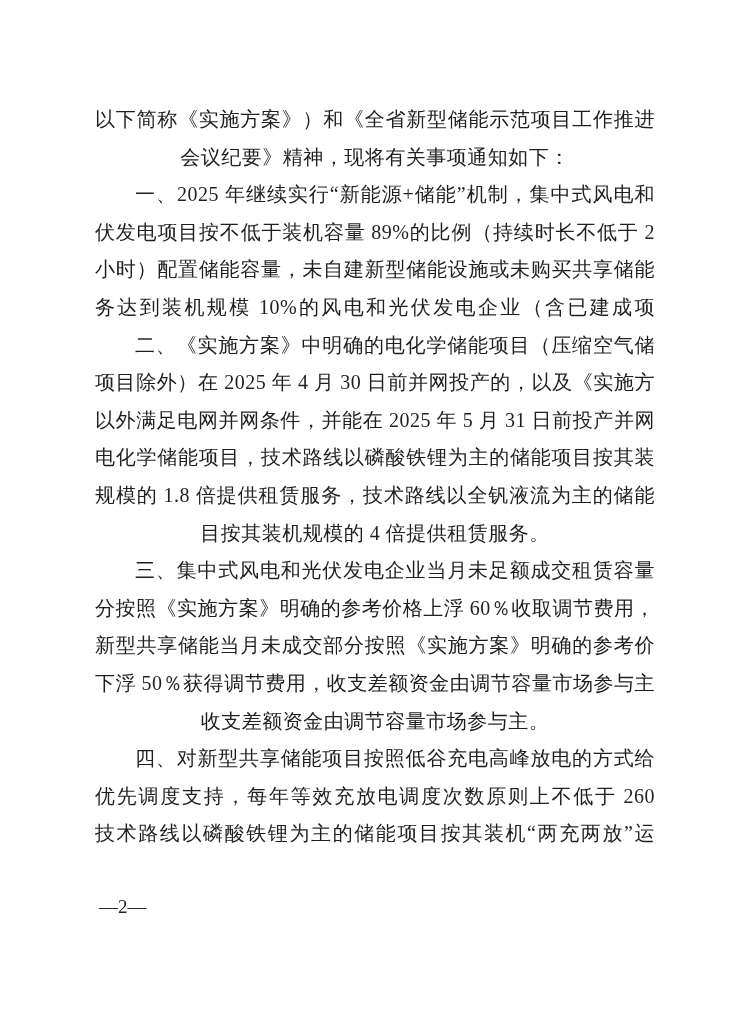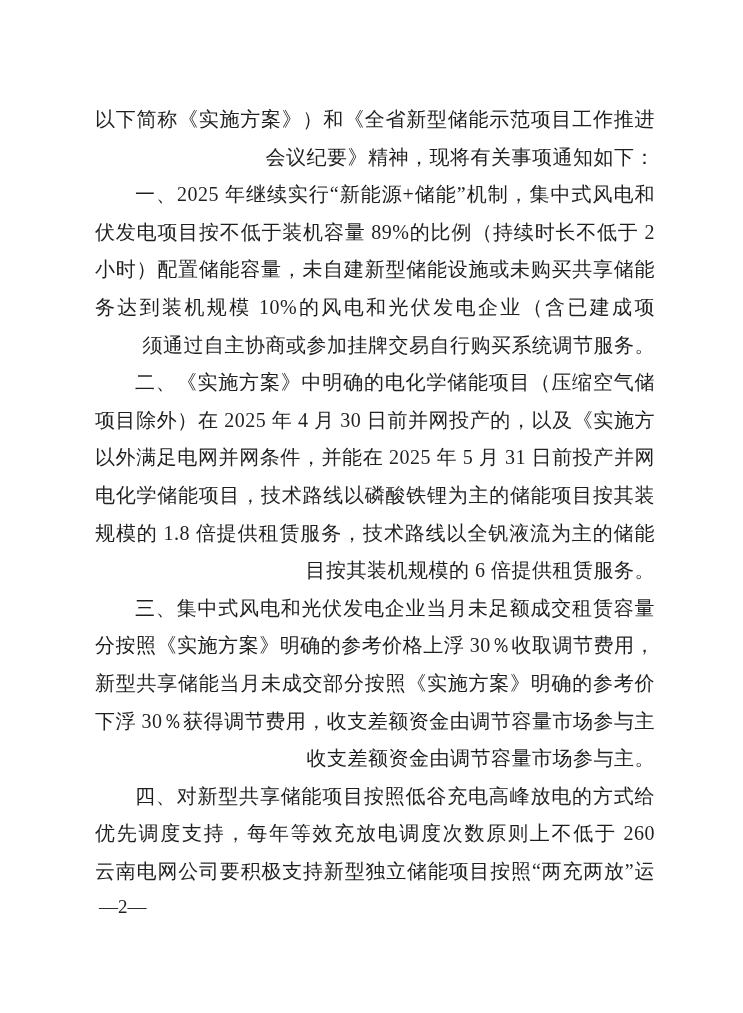--- a/index.html
+++ b/index.html
@@ -22,21 +22,21 @@
     top: 101px;
     width: 560px;
     font-size: 20px;
     line-height: 37.6px;
     letter-spacing: 0.5px;
   }
   .line {
     height: 37.6px;
     overflow: hidden;
     white-space: nowrap;
-    text-align: right;
+    text-align: center;
   }
   .line.fill {
     white-space: normal;
     text-align: justify;
     text-align-last: justify;
   }
   .line.indent {
     padding-left: 40px; 
   }
   .page-footer {
@@ -52,32 +52,31 @@
 <body>
 
 <div class="page">
   <main class="content" id="doc-body">
       <div class="line fill">以下简称《实施方案》）和《全省新型储能示范项目工作推进会</div>
       <div class="line">会议纪要》精神，现将有关事项通知如下：</div>
       <div class="line indent fill">一、2025 年继续实行“新能源+储能”机制，集中式风电和光</div>
       <div class="line fill">伏发电项目按不低于装机容量 89%的比例（持续时长不低于 2</div>
       <div class="line fill">小时）配置储能容量，未自建新型储能设施或未购买共享储能服</div>
       <div class="line fill">务达到装机规模 10%的风电和光伏发电企业（含已建成项目），</div>
-      <div class="line">须通过自主协商或参加挂牌交易自行购买系统调节服务。</div>
       <div class="line indent fill">二、《实施方案》中明确的电化学储能项目（压缩空气储能</div>
       <div class="line fill">项目除外）在 2025 年 4 月 30 日前并网投产的，以及《实施方案》</div>
       <div class="line fill">以外满足电网并网条件，并能在 2025 年 5 月 31 日前投产并网的</div>
       <div class="line fill">电化学储能项目，技术路线以磷酸铁锂为主的储能项目按其装机</div>
       <div class="line fill">规模的 1.8 倍提供租赁服务，技术路线以全钒液流为主的储能项</div>
-      <div class="line">目按其装机规模的 6 倍提供租赁服务。</div>
+      <div class="line">目按其装机规模的 4 倍提供租赁服务。</div>
       <div class="line indent fill">三、集中式风电和光伏发电企业当月未足额成交租赁容量部</div>
-      <div class="line fill">分按照《实施方案》明确的参考价格上浮 30％收取调节费用，</div>
+      <div class="line fill">分按照《实施方案》明确的参考价格上浮 60％收取调节费用，</div>
       <div class="line fill">新型共享储能当月未成交部分按照《实施方案》明确的参考价格</div>
-      <div class="line fill">下浮 30％获得调节费用，收支差额资金由调节容量市场参与主</div>
+      <div class="line fill">下浮 50％获得调节费用，收支差额资金由调节容量市场参与主</div>
       <div class="line">收支差额资金由调节容量市场参与主。</div>
       <div class="line indent fill">四、对新型共享储能项目按照低谷充电高峰放电的方式给予</div>
       <div class="line fill">优先调度支持，每年等效充放电调度次数原则上不低于 260 次，</div>
-      <div class="line fill">云南电网公司要积极支持新型独立储能项目按照“两充两放”运</div>
+      <div class="line fill">技术路线以磷酸铁锂为主的储能项目按其装机“两充两放”运</div>
     </main>
   <footer class="page-footer">
     <span>—2—</span>
   </footer>
 </div>
 
 </body></html>

